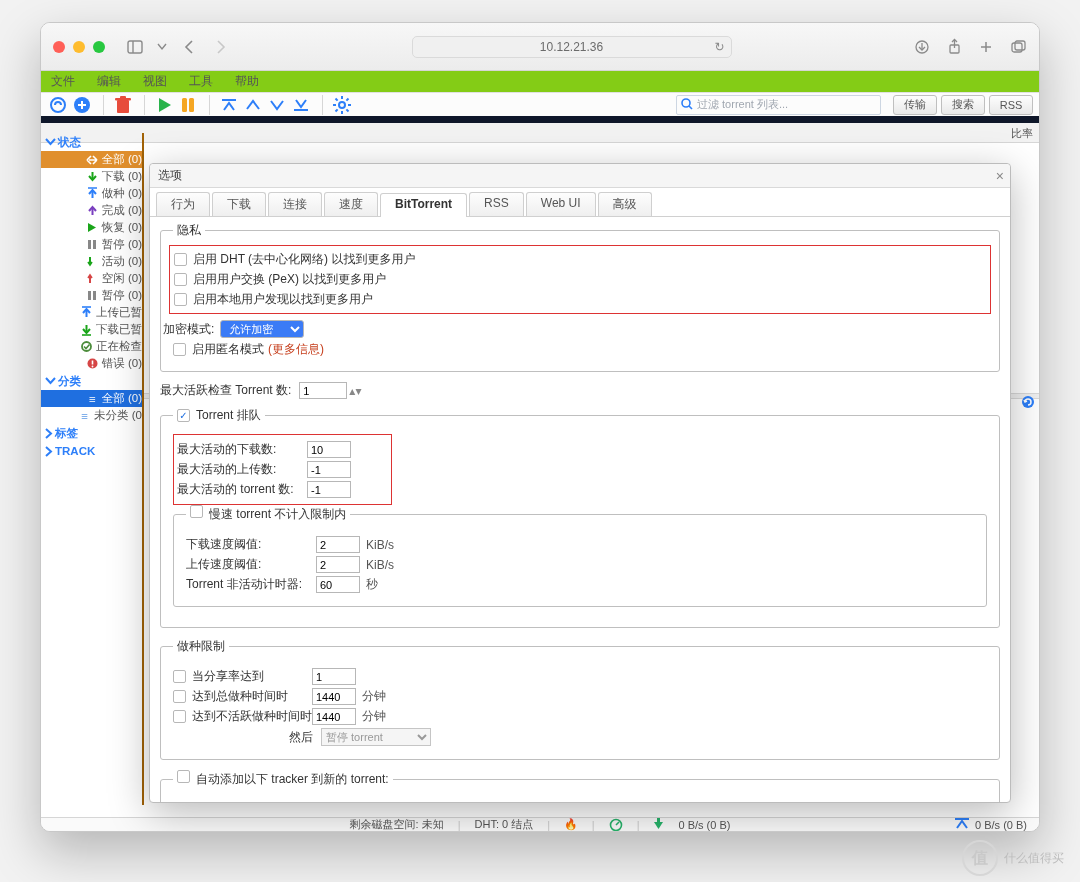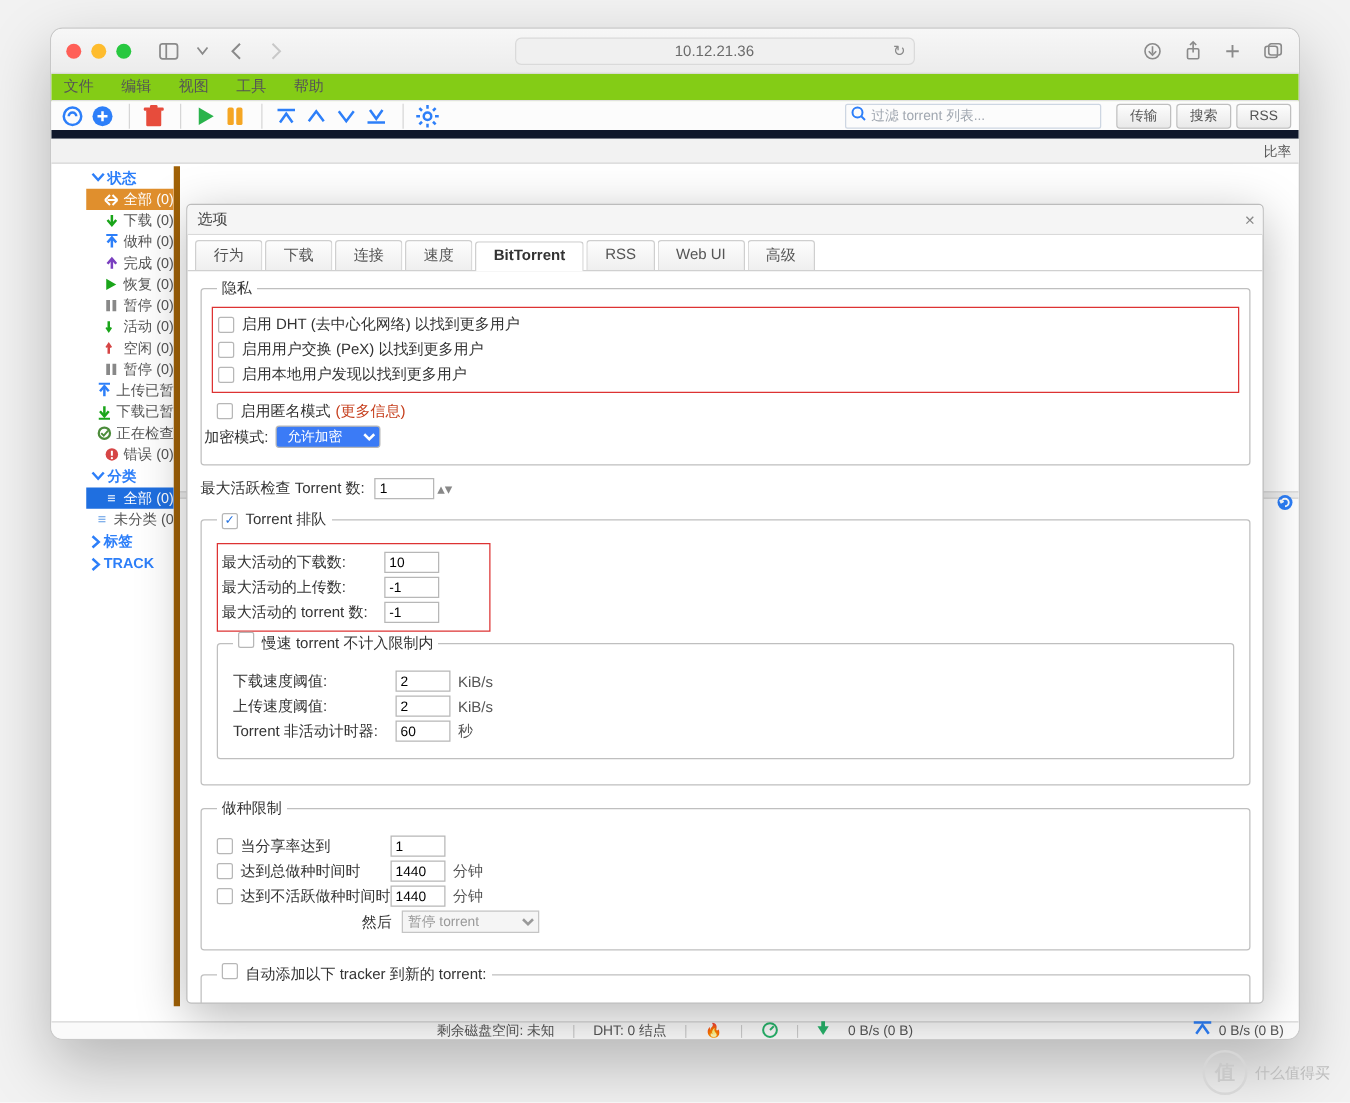--- a/index.html
+++ b/index.html
@@ -1,19 +1,19 @@
 <!DOCTYPE html>
 <html><head>
 <meta charset="utf-8">
 <style>
   * { box-sizing: border-box; font-family: -apple-system, "Helvetica Neue", Arial, "PingFang SC", "Microsoft YaHei", sans-serif; }
   body { margin:0; background:#f2f2f2; width:1080px; height:882px; overflow:hidden; position:relative; color:#333; }
   .window { position:absolute; left:40px; top:22px; width:1000px; height:810px; background:#fff; border:1px solid #c8c8c8; border-radius:10px; box-shadow:0 20px 50px rgba(0,0,0,0.25); overflow:hidden; }
   
-  .titlebar { height:36px; background:linear-gradient(#f7f7f7,#ececec); border-bottom:1px solid #d5d5d5; display:flex; align-items:center; padding:0 12px; gap:7px; position:relative; }
+  .titlebar { height:48px; background:linear-gradient(#f7f7f7,#ececec); border-bottom:1px solid #d5d5d5; display:flex; align-items:center; padding:0 12px; gap:7px; position:relative; }
   .traffic { display:flex; gap:8px; }
   .dot { width:12px; height:12px; border-radius:50%; }
   .dot.red{background:#ff5f57;} .dot.yellow{background:#febc2e;} .dot.green{background:#28c840;}
   .tb-group { display:flex; align-items:center; gap:14px; margin-left:14px; color:#8a8a8a; }
   .tb-btn { width:18px; height:22px; display:flex; align-items:center; justify-content:center; cursor:default; }
   .addrbox { flex:1; margin:0 60px; display:flex; align-items:center; justify-content:center; position:relative; }
   .addrfield { width:320px; height:22px; background:#f0f0f0; border:1px solid #dadada; border-radius:5px; text-align:center; font-size:12px; color:#6b6b6b; display:flex; align-items:center; justify-content:center; position:relative; }
   .addr-reload { position:absolute; right:6px; top:3px; font-size:12px; color:#8a8a8a; }
   .tb-right { display:flex; gap:14px; color:#8a8a8a; }
   
@@ -25,21 +25,21 @@
   .tdiv { width:1px; height:20px; background:#d6d6d6; margin:0 8px; }
   .filterbox { margin-left:auto; width:205px; height:20px; border:1px solid #cdd6e2; border-radius:2px; display:flex; align-items:center; padding:0 4px; font-size:11px; color:#a0a7b0;}
   .filterbox .mag { color:#2d7ff9; margin-right:4px;}
   .toptabs { display:flex; gap:0; margin-left:8px;}
   .toptab { width:44px; height:20px; border:1px solid #bfbfbf; background:linear-gradient(#fdfdfd,#e9e9e9); font-size:11px; display:flex; align-items:center; justify-content:center; border-radius:3px; margin-left:4px; color:#555;}
   
   .colheader { height:20px; background:#f2f2f2; border-bottom:1px solid #d6d6d6; position:relative; }
   .ratiolbl { position:absolute; right:6px; top:3px; font-size:11px; color:#555;}
   
   .contentarea { position:absolute; left:0; top:110px; right:0; bottom:26px; display:flex; }
-  .sidebar { width:103px; border-right:5px solid #a16207; height:100%; overflow:hidden; font-size:11.5px;padding-left:28px;}
+  .sidebar { width:103px; border-right:2px solid #a16207; height:100%; overflow:hidden; font-size:11.5px;}
   .sb-sect { display:flex; align-items:center; height:18px; padding-left:4px; color:#2d7ff9; font-weight:bold; gap:2px;}
   .sb-item { display:flex; align-items:center; height:17px; padding-left:4px; gap:3px; color:#555; white-space:nowrap; overflow:hidden;justify-content:flex-end;}
   .sb-item .ico { width:13px; display:flex; justify-content:center; }
   .sb-item.sel { background:#1f6fe0; color:#fff; }
   .sb-item.sel .ico svg path, .sb-item.sel .ico svg polyline { stroke:#fff !important; }
   .main { flex:1; position:relative; }
   .trackersplit { position:absolute; left:103px; right:0; top:370px; height:6px; background:#f0f0f0; border-top:1px solid #d9d9d9; border-bottom:1px solid #d9d9d9;}
   .syncicon { position:absolute; right:4px; top:372px; color:#2d7ff9; font-size:12px;}
   
   .statusbar { position:absolute; left:0; right:0; bottom:0; height:14px; border-top:1px solid #d6d6d6; background:#fafafa; display:flex; align-items:center; font-size:11px; color:#555; justify-content:center; gap:14px;}
@@ -457,29 +457,29 @@
             </div>
           <div class="row">
               <span class="ck"></span>
               <span>启用用户交换 (PeX) 以找到更多用户</span>
             </div>
           <div class="row">
               <span class="ck"></span>
               <span>启用本地用户发现以找到更多用户</span>
             </div>
         </div>
+        <div class="row" style="margin-left:-10px">
+          <span style="margin-right:6px">加密模式:</span>
+          <select class="smallsel"><option>允许加密</option></select>
+        </div>
         <div class="row">
             <span class="ck"></span>
             <span>启用匿名模式</span> 
             <span class="moreinfo" style="margin-left:4px">(更多信息)</span>
           </div>
-        <div class="row" style="margin-left:-10px">
-          <span style="margin-right:6px">加密模式:</span>
-          <select class="smallsel"><option>允许加密</option></select>
-        </div>
       </fieldset>
 
       <div class="row" style="margin:0 0 8px 0">
         <span>最大活跃检查 Torrent 数:</span>
         <input class="num" style="margin-left: 8px; width: 48px;" value="1">
         <span style="margin-left:2px;color:#888">▴▾</span>
       </div>
 
       <fieldset>
         <legend><span class="ck checked"></span><span>Torrent 排队</span></legend>

